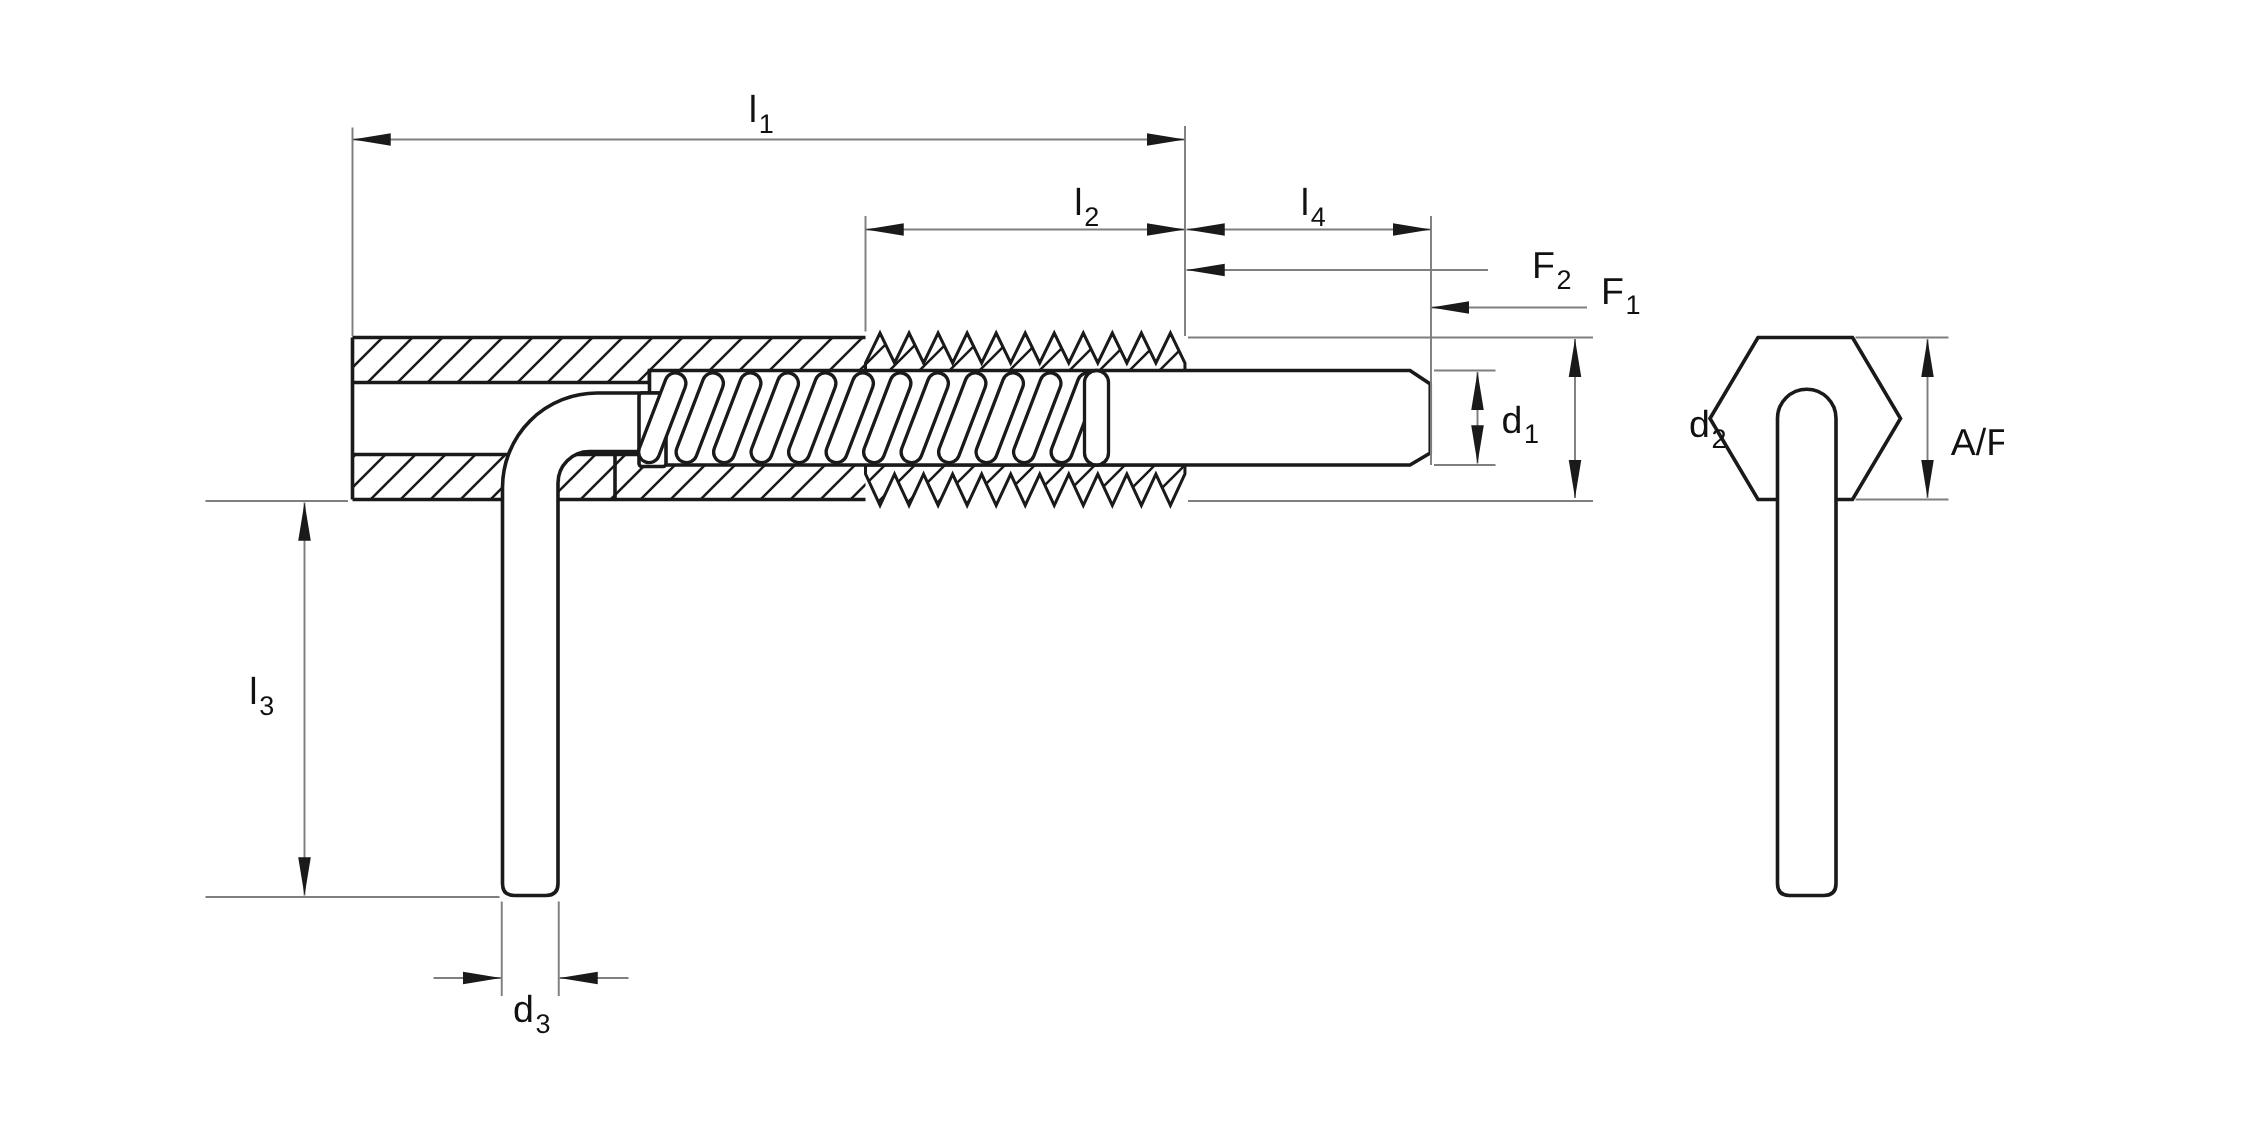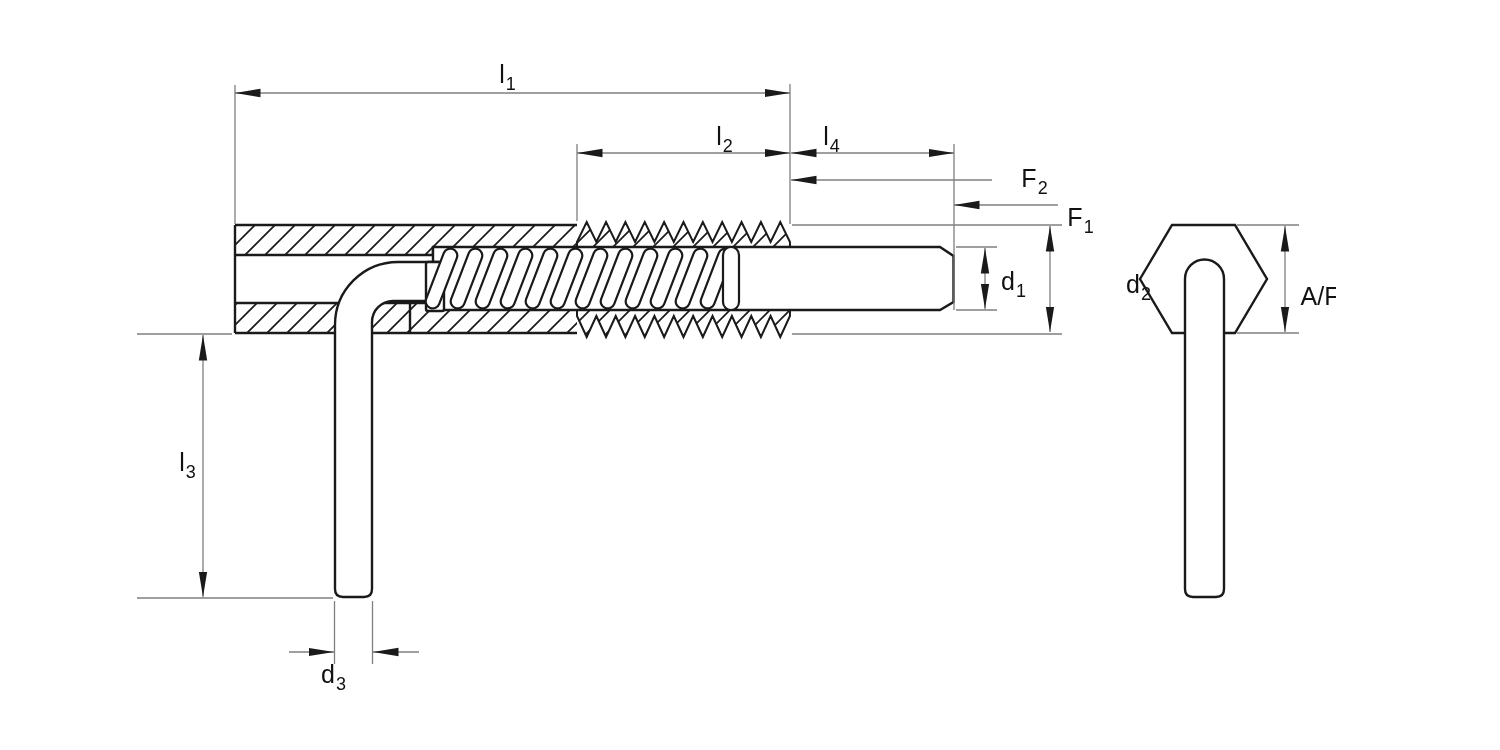--- a/index.html
+++ b/index.html
@@ -124,22 +124,22 @@
   </g>
 
   <g>
     <path class="part" stroke-width="2.5" d="M1140,279 L1172,225 H1235 L1267,279 L1235,333 H1172 Z"></path>
     <path class="part" stroke-width="2.5" d="M1185,279 A19.5,19.5 0 0 1 1224,279 V589 Q1224,597 1216,597 H1193 Q1185,597 1185,589 Z"></path>
   </g>
 </svg>
 
 <div class="dim-label" style="left:507px;top:74px"><span>l</span><span class="sub">1</span></div>
 <div class="dim-label" style="left:724px;top:136px"><span>l</span><span class="sub">2</span></div>
-<div class="dim-label" style="left:831px;top:136px"><span>l</span><span class="sub">4</span></div>
+<div class="dim-label" style="left:875px;top:136px"><span>l</span><span class="sub">4</span></div>
 <div class="dim-label" style="left:1034px;top:178px"><span>F</span><span class="sub">2</span></div>
-<div class="dim-label" style="left:1080px;top:217px"><span>F</span><span class="sub">1</span></div>
+<div class="dim-label" style="left:1080px;top:195px"><span>F</span><span class="sub">1</span></div>
 <div class="dim-label" style="left:1013px;top:281px"><span>d</span><span class="sub">1</span></div>
 <div class="dim-label" style="left:1138px;top:284px"><span>d</span><span class="sub">2</span></div>
-<div class="dim-label" style="left:187px;top:462px"><span>l</span><span class="sub">3</span></div>
-<div class="dim-label" style="left:333px;top:674px"><span>d</span><span class="sub">3</span></div>
+<div class="dim-label" style="left:174px;top:462px"><span>l</span><span class="sub">3</span></div>
+<div class="dim-label" style="left:354px;top:674px"><span>d</span><span class="sub">3</span></div>
 <div class="dim-label" style="left:1320px;top:296px"><span>A/F</span><span class="sub"></span></div>
 
 </div>
 
 </body></html>

